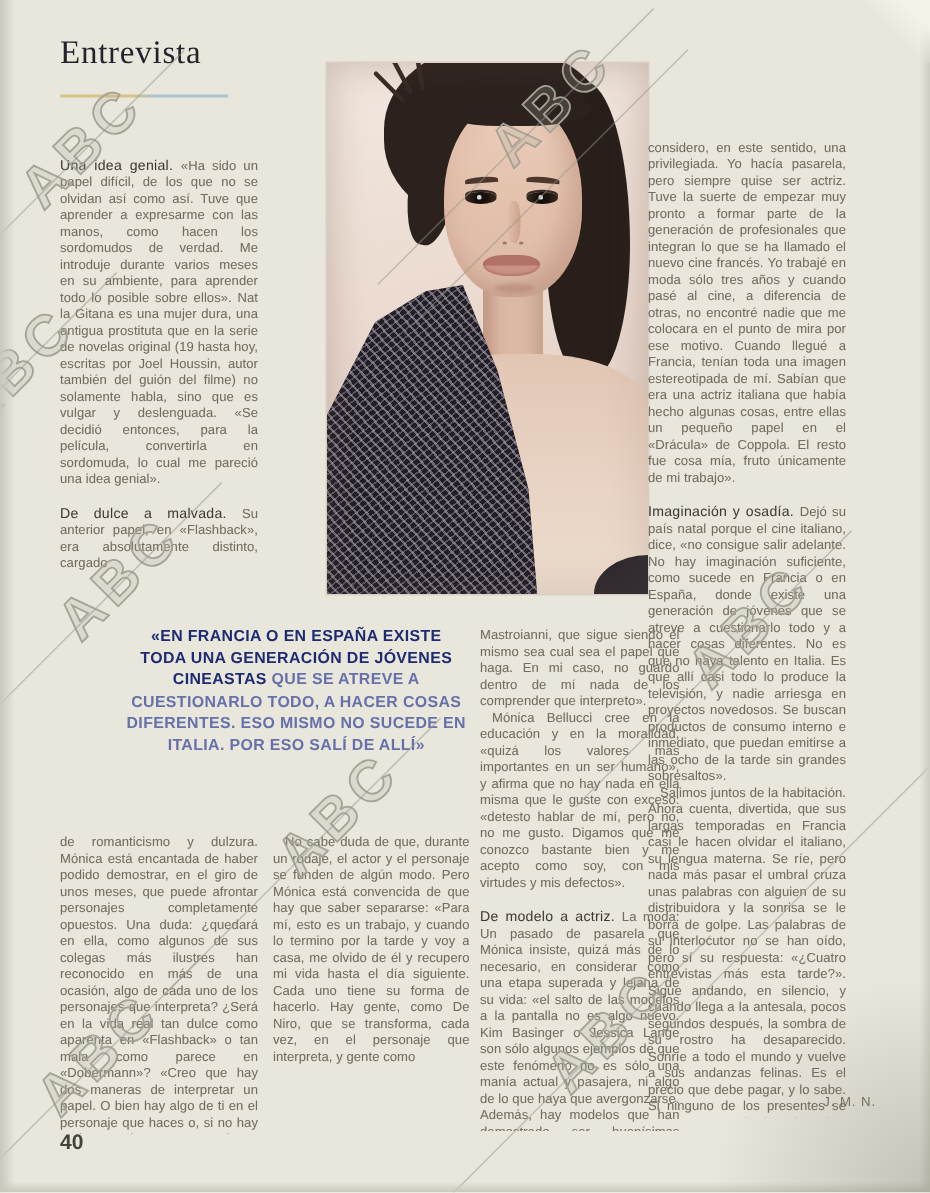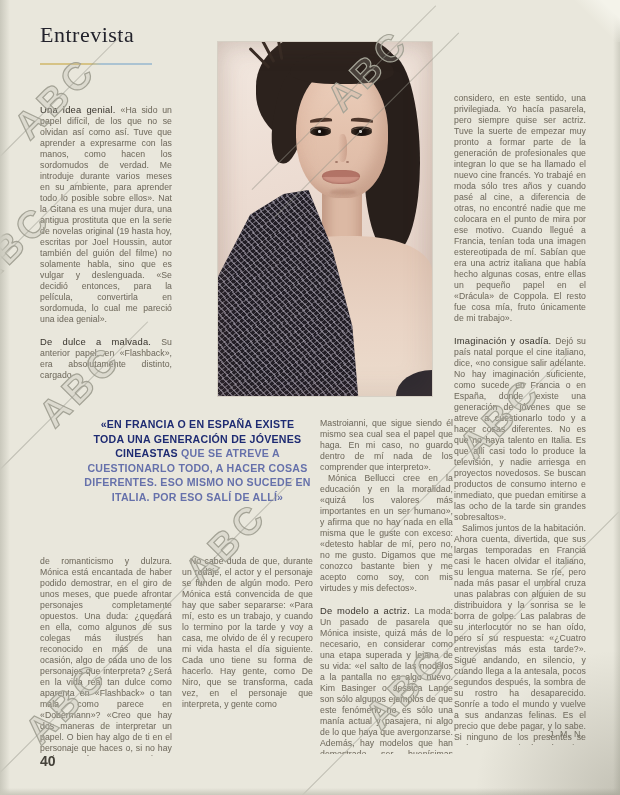--- a/index.html
+++ b/index.html
@@ -24,21 +24,21 @@
     font-size:8.7px; line-height:11px; color:var(--body-text,#716d5f);
     text-align:justify; letter-spacing:.05px;
     filter:blur(.28px);
     text-shadow:.3px 0 0 rgba(120,110,190,.10), -.3px 0 0 rgba(190,150,70,.10);
   }
   .col .para{margin:0;}
   .col .para.space{margin-top:11px;}
   .col .para.indent{text-indent:8px;}
   .col .lead{font-weight:400; font-size:9.4px; color:var(--heading-text,#3e3b33); letter-spacing:.2px;}
   .col-left-top   {left:40px;  top:93px;  width:132px; height:332px;}
-  .col-right      {left:454px; top:93px;  width:132px; height:652px;}
+  .col-right      {left:432px; top:93px;  width:132px; height:652px;}
   .col-left-bottom{left:40px;  top:556px; width:132px; height:200px;}
   .col-mid-bottom {left:182px; top:556px; width:131px; height:205px;}
   .col-third      {left:320px; top:418px; width:133px; height:336px;}
   
   .pull-quote{
     position:absolute; left:84px; top:417px; width:227px; height:112px; margin:0;
     text-align:center; font-weight:700; font-size:10.6px; line-height:14.6px;
     letter-spacing:.25px; overflow:hidden; filter:blur(.2px);
   }
   .q-bold {color:var(--quote-bold,#1e2b72);}

